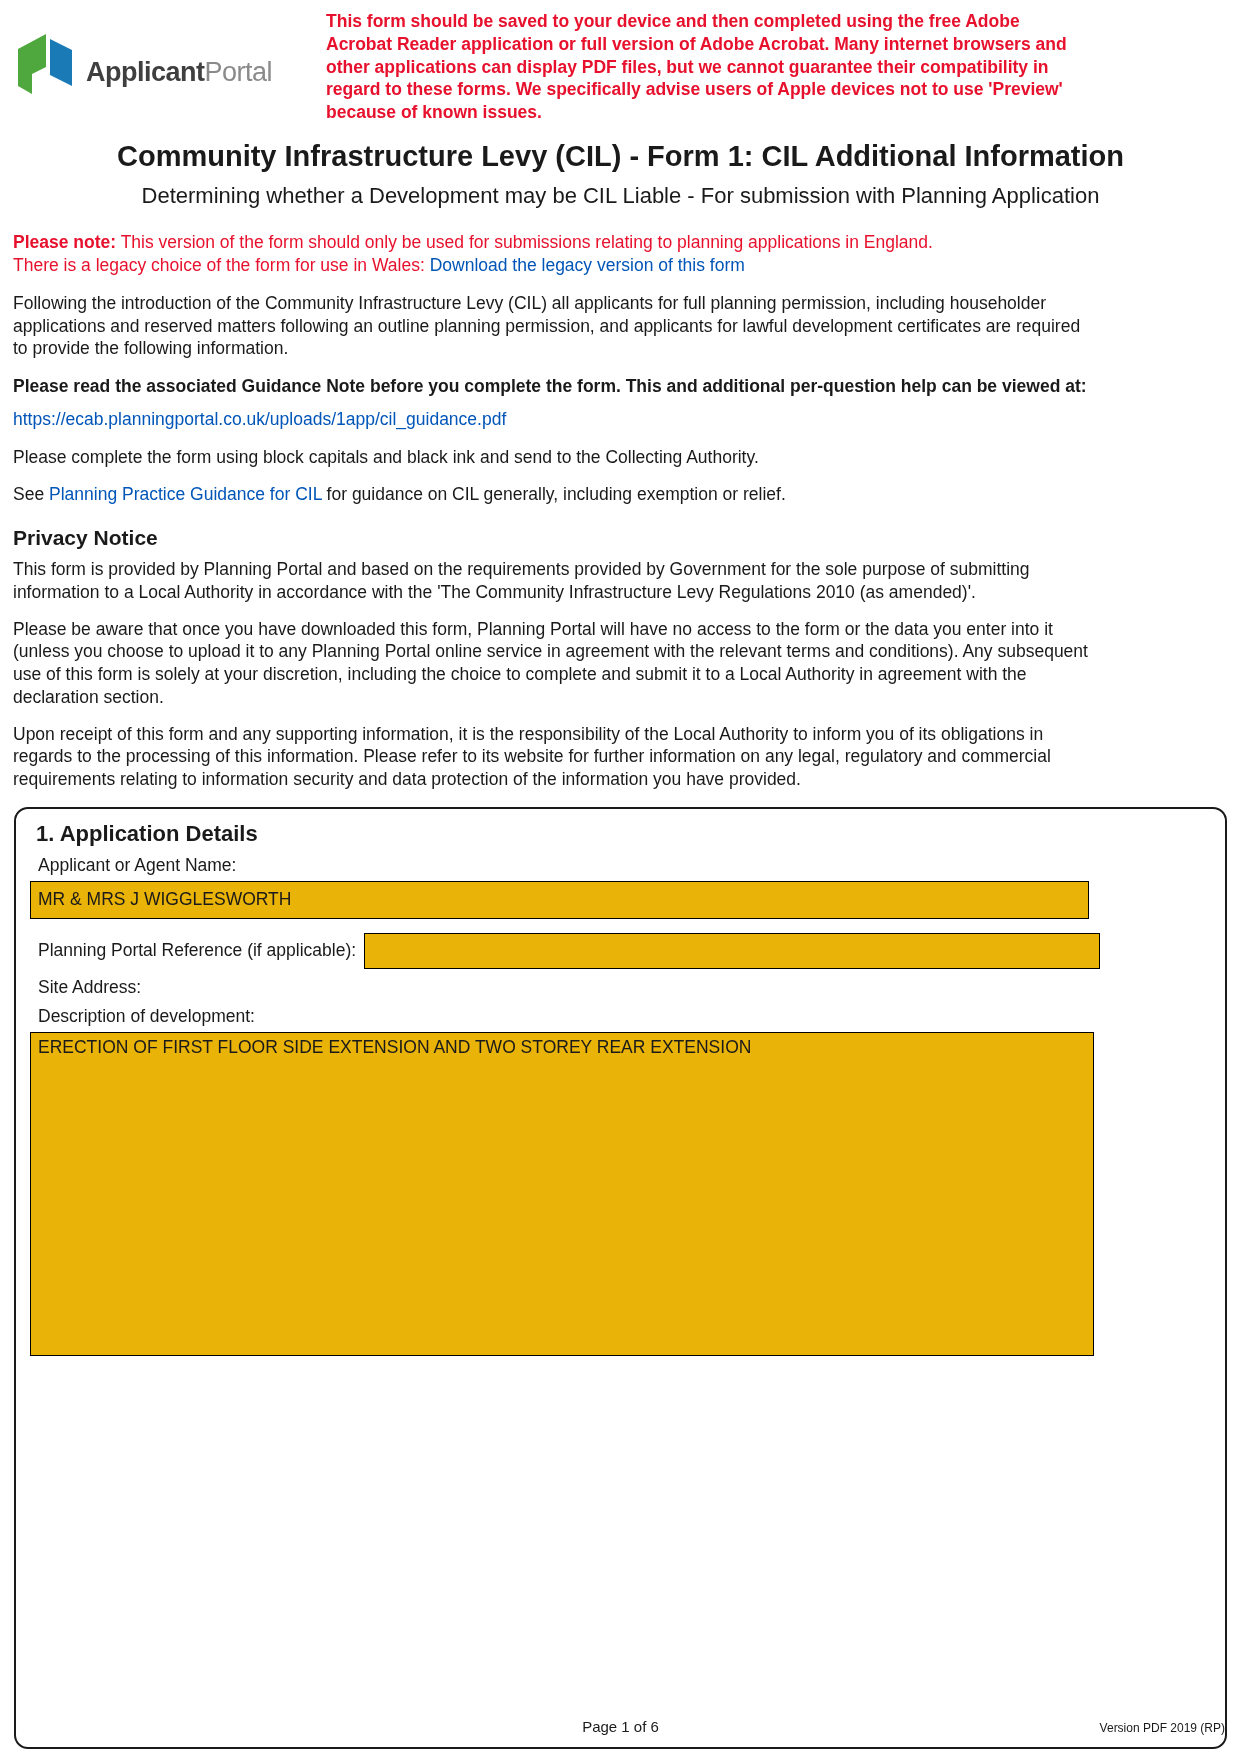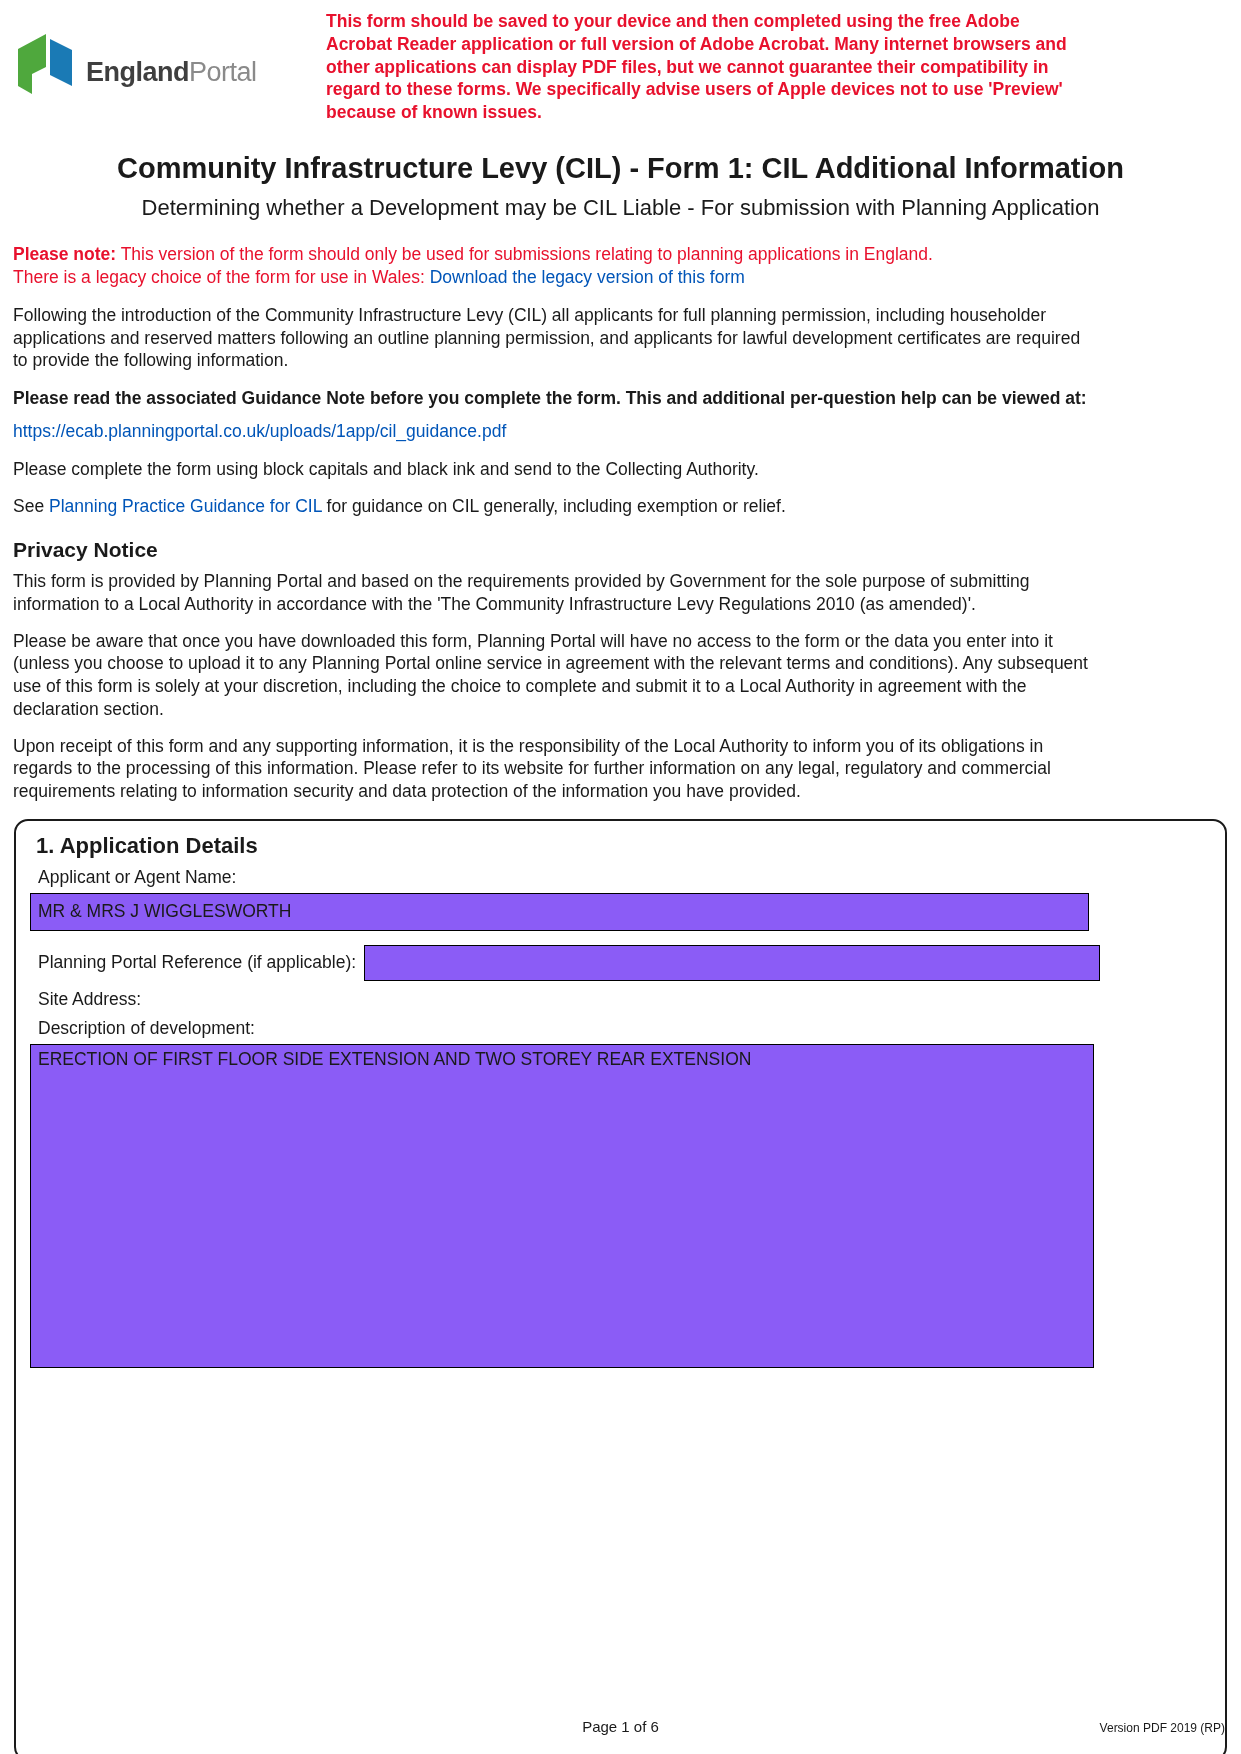--- a/index.html
+++ b/index.html
@@ -8,39 +8,39 @@
   .page { position:relative; width:1241px; height:1754px; margin:0 auto; background:#fff; overflow:hidden; }
 
   
   .top { display:flex; align-items:flex-start; padding:10px 14px 0 14px; }
   .logo-block { width:300px; display:flex; align-items:center; gap:12px; padding:22px 0 0 2px; flex:none; }
   .logo-text { font-size:27px; letter-spacing:-0.5px; white-space:nowrap; }
   .logo-text .b { font-weight:bold; color:#3f3f3f; }
   .logo-text .l { font-weight:normal; color:#8a8a8a; }
   .warning { margin-left:12px; width:762px; color:#e8112d; font-weight:bold; font-size:17.5px; line-height:1.3; }
 
-  h1.title { text-align:center; font-size:29px; font-weight:bold; margin-top:28px; }
+  h1.title { text-align:center; font-size:29px; font-weight:bold; margin-top:16px; }
   h2.subtitle { text-align:center; font-size:22px; font-weight:normal; margin-top:10px; }
 
   .content { padding:0 148px 0 13px; }
   .red { color:#e8112d; }
   .note { margin-top:22px; font-size:17.5px; line-height:1.32; }
   .link { color:#0055b8; cursor:pointer; text-decoration:none; }
   p.body { font-size:17.5px; line-height:1.3; margin-top:15px; }
   p.bold { font-weight:bold; }
   p.tight { margin-top:10px; }
   h3.privacy-h { font-size:21px; font-weight:bold; margin-top:20px; }
   p.pv { font-size:17.5px; line-height:1.3; margin-top:8px; }
   p.pv2 { margin-top:14px; }
 
   
   .section { margin:16px 14px 0 14px; border:2px solid #1a1a1a; border-radius:14px; padding:8px 12px; height:942px; }
   .section h4 { font-size:22px; font-weight:bold; margin:4px 0 8px 8px; }
   .flabel { font-size:17.5px; margin:8px 0 5px 10px; }
-  .tinput { display:block; border:1px solid #000; background:#8b5cf6; font-family:"Liberation Sans", sans-serif;
+  .tinput { display:block; border:1px solid #000; background:#eab308; font-family:"Liberation Sans", sans-serif;
             font-size:17.5px; padding:4px 7px; color:#1a1a1a; }
   .applicant-input { width:1059px; height:38px; margin-left:2px; }
   .inline-row { display:flex; align-items:center; margin:14px 0 0 2px; }
   .inline-row .flabel { margin:0 8px 0 8px; white-space:nowrap; }
   .ppref-input { width:736px; height:36px; }
   .lpa-input { width:610px; height:34px; }
   textarea.tinput { resize:none; overflow:hidden; line-height:1.25; }
   .site-area { width:1064px; height:250px; margin-left:2px; }
   .desc-area { width:1064px; height:324px; margin-left:2px; }
 
@@ -55,21 +55,21 @@
 <div class="page">
 
   <div class="top">
     <div class="logo-block">
       <span>
         <svg width="58" height="76" viewBox="0 0 58 76" aria-hidden="true">
           <polygon fill="#4fa83d" points="2,17 30,2 30,35 16,42 16,62 2,54"></polygon>
           <polygon fill="#1a7ab5" points="34,7 56,18 56,54 34,43"></polygon>
         </svg>
       </span>
-      <span class="logo-text"><span class="b">England</span><span class="l">Portal</span></span>
+      <span class="logo-text"><span class="b">Applicant</span><span class="l">Portal</span></span>
     </div>
     <p class="warning">This form should be saved to your device and then completed using the free Adobe Acrobat Reader application or full version of Adobe Acrobat. Many internet browsers and other applications can display PDF files, but we cannot guarantee their compatibility in regard to these forms. We specifically advise users of Apple devices not to use 'Preview' because of known issues.</p>
   </div>
 
   <h1 class="title">Community Infrastructure Levy (CIL) - Form 1: CIL Additional Information</h1>
   <h2 class="subtitle">Determining whether a Development may be CIL Liable - For  submission with Planning Application</h2>
 
   <div class="content">
 
     <p class="note red">

